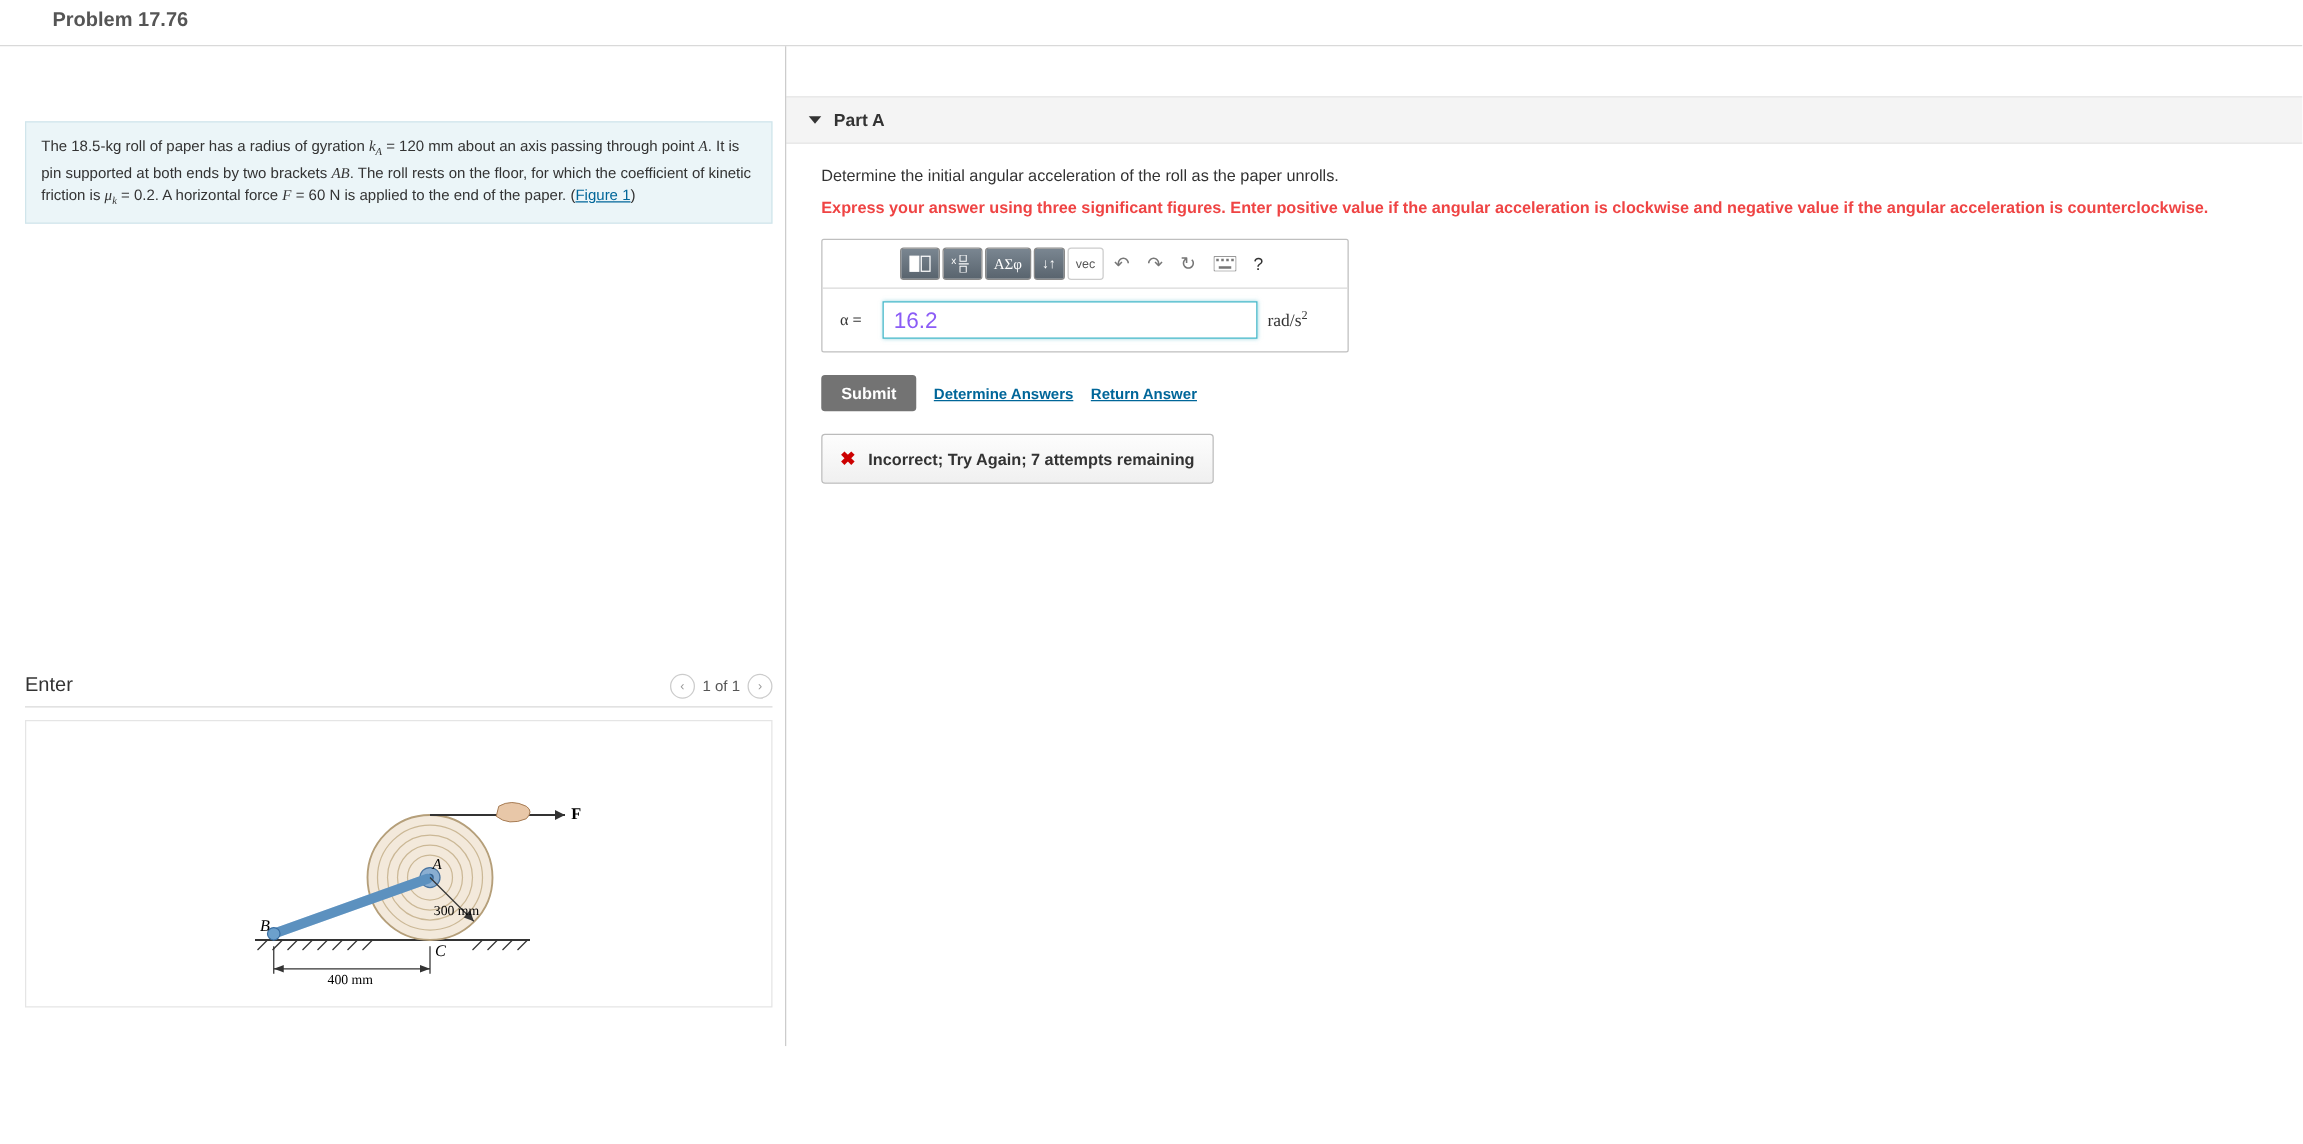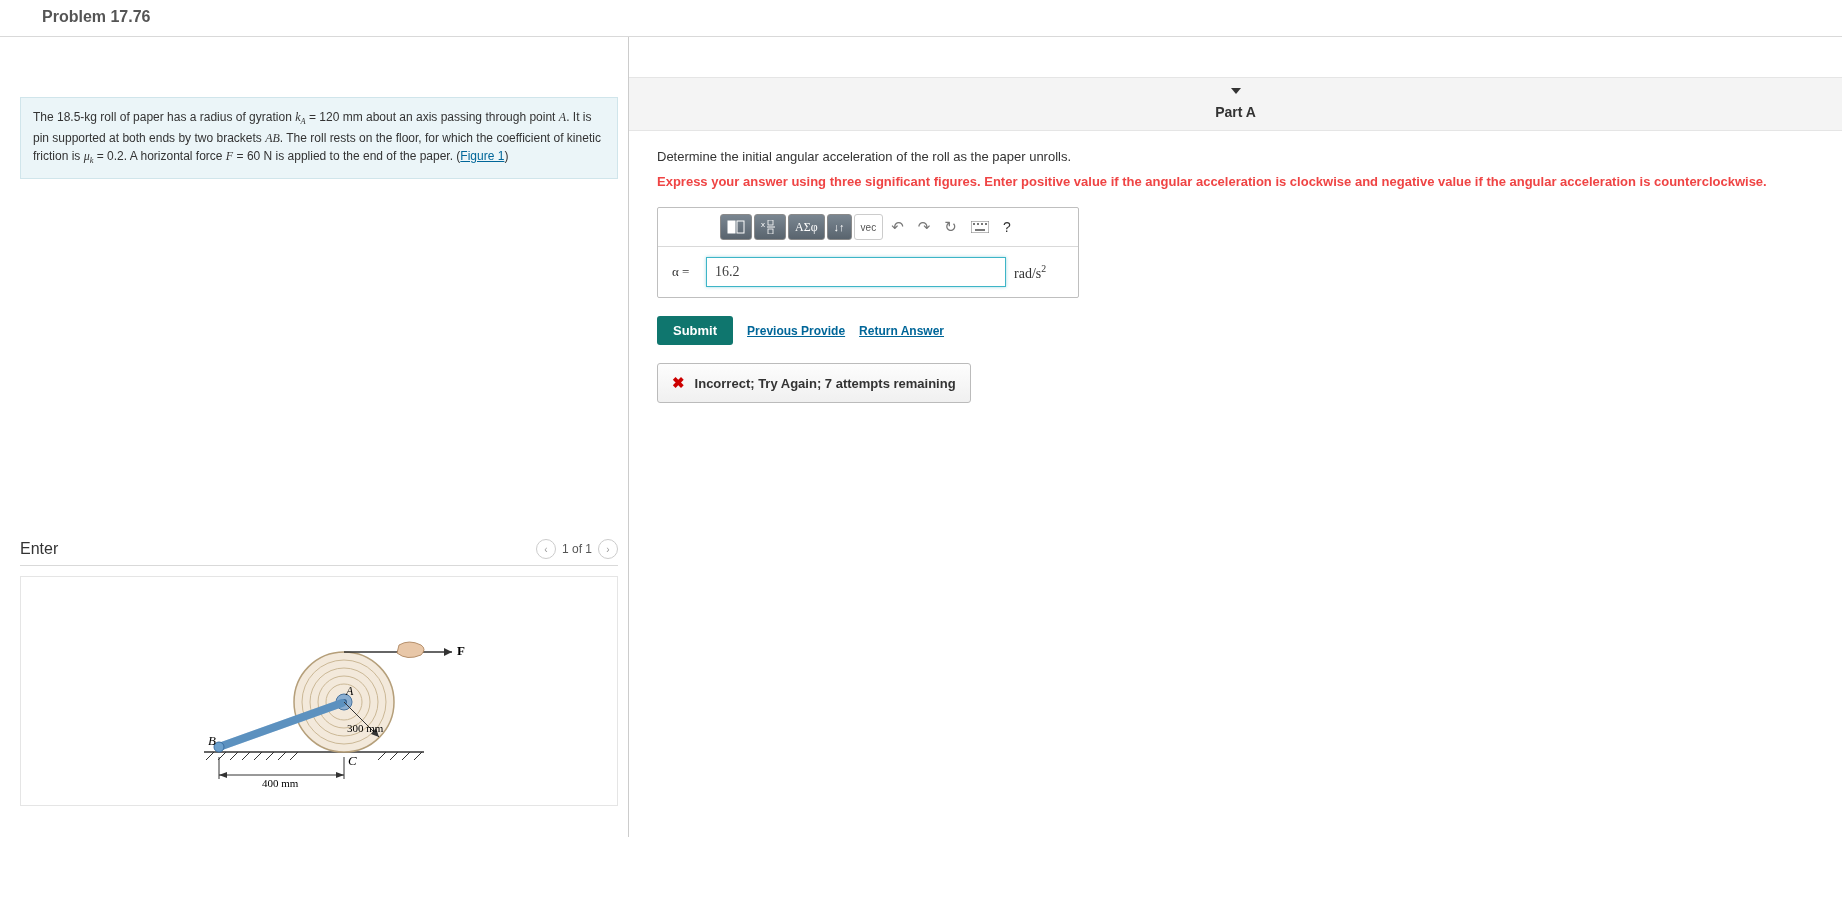--- a/index.html
+++ b/index.html
@@ -79,21 +79,20 @@
 
   .part-header {
     display: flex;
     align-items: center;
     gap: 10px;
     background: #f4f4f4;
     border-top: 1px solid #e5e5e5;
     border-bottom: 1px solid #e5e5e5;
     padding: 10px 18px;
     cursor: pointer;
-    flex-direction: column;
   }
   .part-caret {
     width: 0; height: 0;
     border-left: 5px solid transparent;
     border-right: 5px solid transparent;
     border-top: 6px solid #333;
   }
   .part-header h3 { font-size: 14px; font-weight: bold; color: #333; }
 
   .part-body { padding: 18px 28px; }
@@ -137,29 +136,29 @@
     padding: 10px 14px;
     gap: 8px;
   }
   .answer-label { font-size: 13px; color: #333; min-width: 26px; font-family: "Times New Roman", serif;}
   .answer-input {
     flex: 1;
     height: 30px;
     border: 1px solid #3eb5c7;
     box-shadow: 0 0 3px rgba(62,181,199,.5);
     padding: 0 8px;
-    font-size: 14px;
-    font-family: Liberation Serif, serif;
-    color: #404040;
+    font-size: 18px;
+    font-family: Liberation Sans, sans-serif;
+    color: #8b5cf6;
   }
   .answer-unit { font-family: "Times New Roman", serif; font-size: 14px; color: #333; min-width: 50px;}
 
   .action-row { display: flex; align-items: center; gap: 14px; margin-bottom: 18px; }
   .submit-btn {
-    background: #0f766e;
+    background: #737373;
     color: #fff;
     border: none;
     border-radius: 3px;
     padding: 7px 16px;
     font-size: 13px;
     font-weight: bold;
     cursor: pointer;
   }
   .link { color: #006699; text-decoration: underline; font-size: 12px; cursor: pointer; font-weight: bold; }
 
@@ -332,21 +331,21 @@
         </div>
         <div class="answer-row">
           <span class="answer-label">α =</span>
           <input type="text" class="answer-input" value="16.2" style="">
           <span class="answer-unit">rad/s<sup>2</sup></span>
         </div>
       </div>
 
       <div class="action-row">
         <button class="submit-btn">Submit</button>
-        <a class="link">Previous Provide</a>
+        <a class="link">Determine Answers</a>
         <a class="link">Return Answer</a>
       </div>
 
       <div class="feedback-box">
         <span class="x-icon">✖</span>
         <span>Incorrect; Try Again; 7 attempts remaining</span>
       </div>
     </div>
 
 

